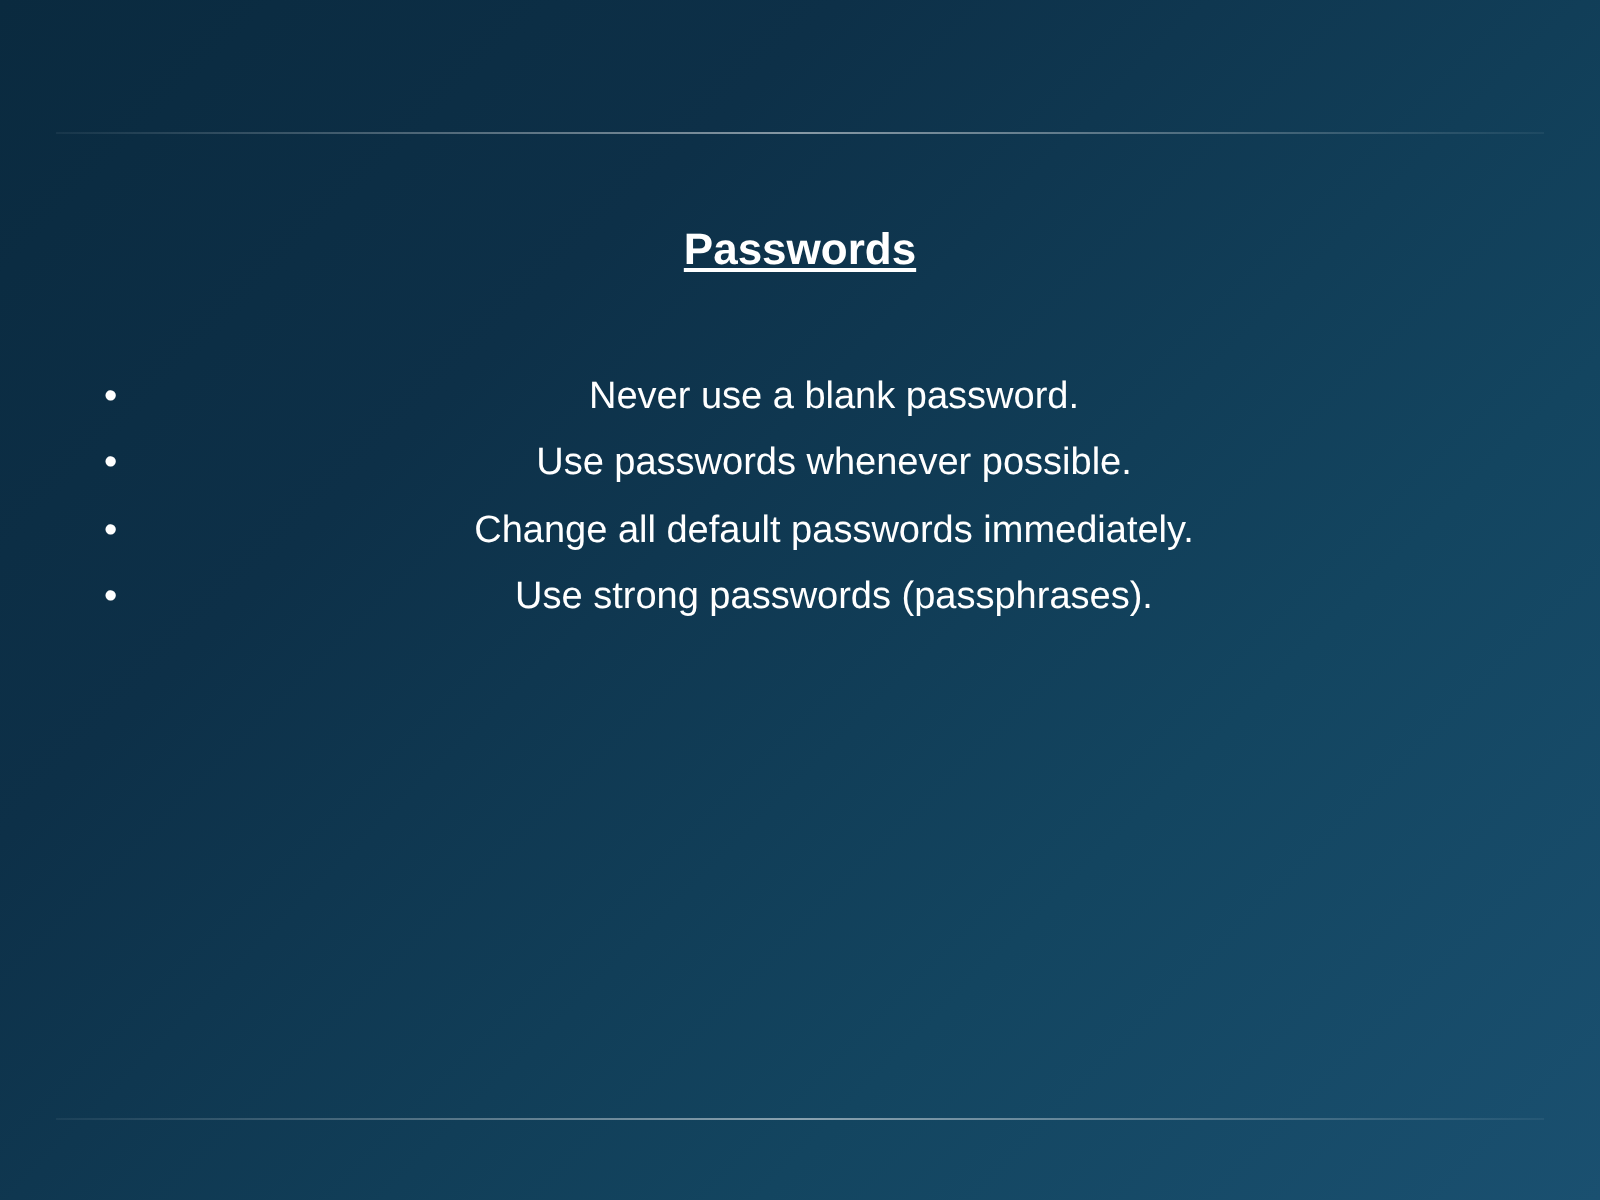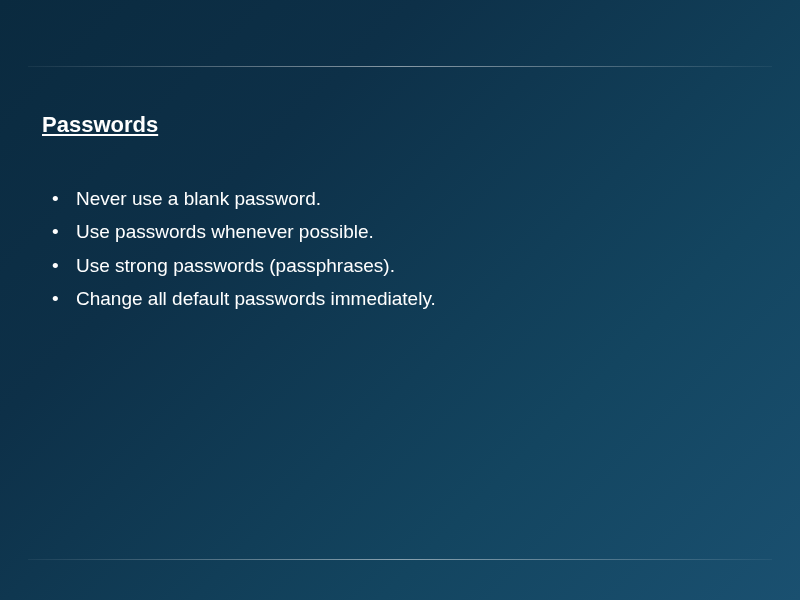--- a/index.html
+++ b/index.html
@@ -1,18 +1,19 @@
 <!DOCTYPE html>
 <html><head>
   <meta charset="utf-8">
   <style>
     * {
       margin: 0;
       padding: 0;
       box-sizing: border-box;
+      text-align: center;
     }
     body {
       width: 800px;
       height: 600px;
       background: linear-gradient(135deg, #0a2a3f 0%, #0d3048 30%, #134560 70%, #1a5070 100%);
       font-family: Arial, Helvetica, sans-serif;
       color: #ffffff;
       position: relative;
       overflow: hidden;
     }
@@ -66,18 +67,18 @@
 </head>
 <body>
 
 <div class="top-line"></div>
 
 <div class="content">
   <h1 class="heading">Passwords</h1>
   <ul class="bullet-list">
     <li class="bullet-item">Never use a blank password.</li>
     <li class="bullet-item">Use passwords whenever possible.</li>
+    <li class="bullet-item">Change all default passwords immediately.</li>
     <li class="bullet-item">Use strong passwords (passphrases).</li>
-    <li class="bullet-item">Change all default passwords immediately.</li>
   </ul>
 </div>
 
 <div class="bottom-line"></div>
 
 </body></html>

